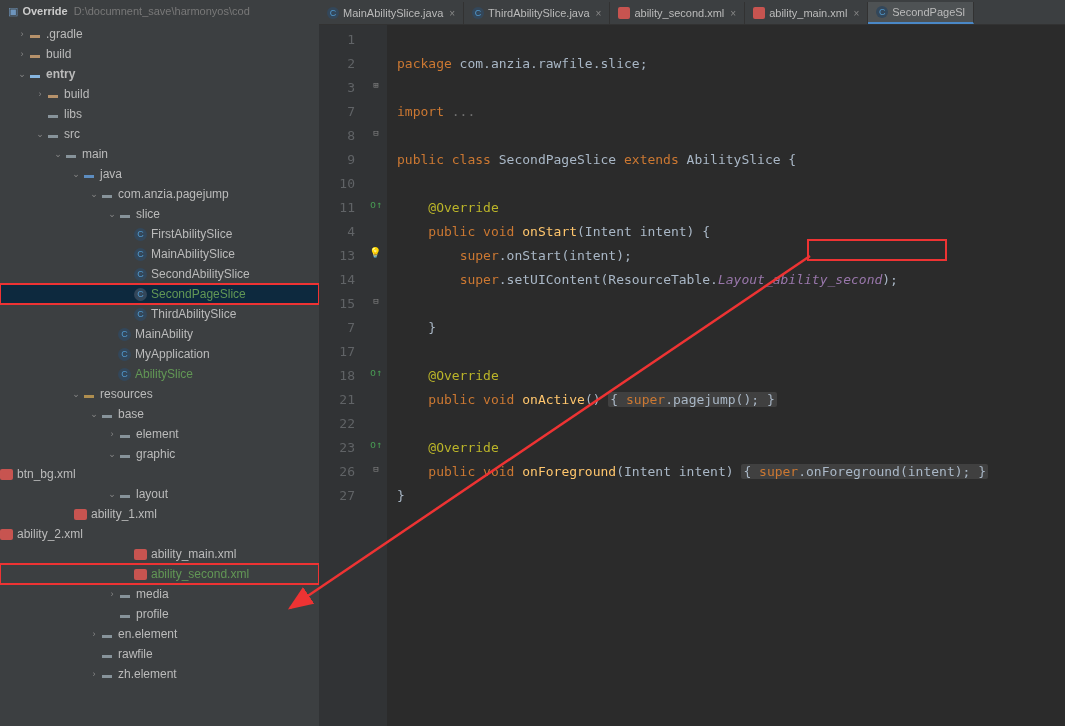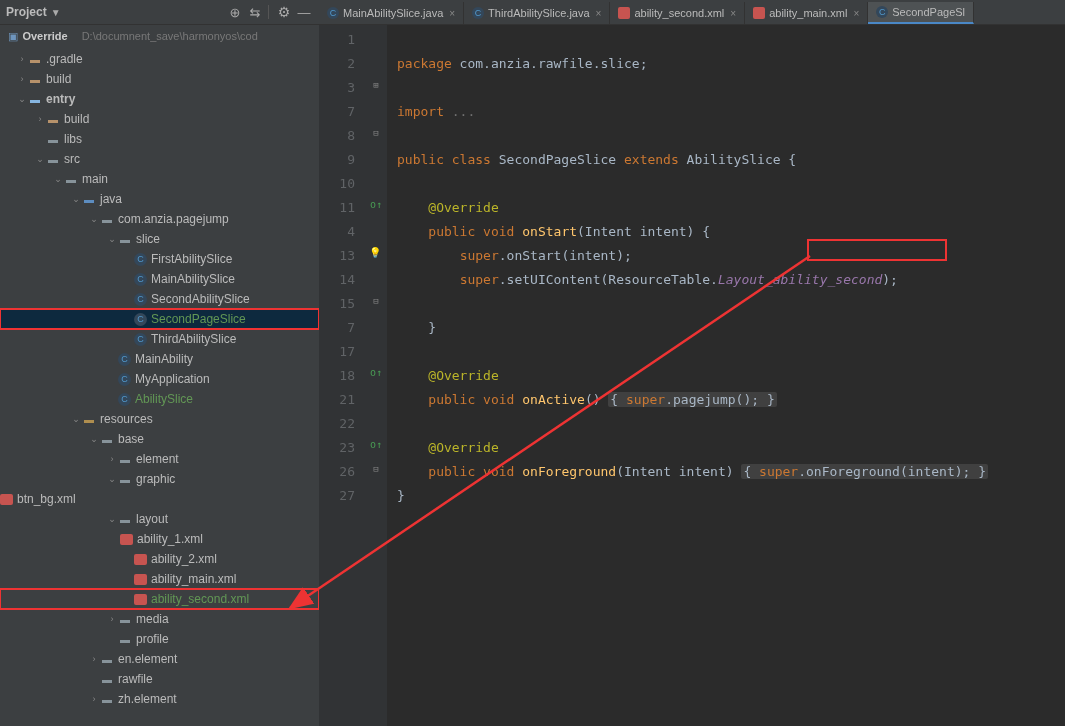--- a/index.html
+++ b/index.html
@@ -7,21 +7,21 @@
 .container { display:flex; height:100%; }
 .sidebar { width:319px; background:#3c3f41; display:flex; flex-direction:column; }
 .sb-header { height:25px; background:#3c3f41; display:flex; align-items:center; padding:0 6px; border-bottom:1px solid #323232; }
 .sb-title { font-weight:bold; color:#bbbbbb; }
 .sb-dd { color:#aaa; margin-left:4px; font-size:10px; }
 .sb-sp { flex:1; }
 .sb-icon { width:18px; height:18px; display:flex; align-items:center; justify-content:center; color:#aaa; margin-left:2px; font-size:13px; }
 .sb-icon.gear { font-size:14px; }
 .crumb { height:22px; display:flex; align-items:center; padding:0 8px; background:#3c3f41; font-size:11px; }
 .crumb .pj { font-weight:bold; color:#ccc; }
-.crumb .path { color:#787878; margin-left:14px; white-space:nowrap; overflow:hidden; }
+.crumb .path { color:#787878; margin-left:6px; white-space:nowrap; overflow:hidden; }
 .tree { flex:1; overflow:auto; background:#3c3f41; padding-top:2px; }
 .node { display:flex; align-items:center; height:20px; padding-right:4px; white-space:nowrap; }
 .node.sel { background:#0d293e; }
 .arrow { width:12px; text-align:center; color:#888; font-size:9px; display:inline-block; }
 .ico { width:14px; height:14px; margin-right:4px; display:inline-flex; align-items:center; justify-content:center; font-size:10px; }
 .folder { color:#87939a; }
 .folder-o { color:#b7926b; }
 .java-ico { color:#5198cc; background:#33475a; border-radius:50%; width:13px; height:13px; font-size:9px; line-height:13px; text-align:center; }
 .xml-ico { width:13px; height:11px; background:#c75450; border-radius:2px; }
 .node-label { color:#bbbbbb; }
@@ -48,30 +48,20 @@
 .dim { color:#707070; }
 .box { background:#404040; border-radius:2px; padding:0 2px; }
 .hl-box { position:absolute; border:2px solid #e33; pointer-events:none; }
 .arrow-line { position:absolute; pointer-events:none; }
 </style>
 </head>
 <body>
 
 <div class="container">
   <div class="sidebar">
-    <div class="sb-header">
-      <span class="sb-title">Project</span>
-      <span class="sb-dd">▼</span>
-      <span class="sb-sp"></span>
-      <span class="sb-icon">⊕</span>
-      <span class="sb-icon">⇆</span>
-      <span style="width:1px;height:14px;background:#555;margin:0 4px"></span>
-      <span class="sb-icon gear">⚙</span>
-      <span class="sb-icon">—</span>
-    </div>
     <div class="crumb">
       <span style="color:#6e95bd;margin-right:4px">▣</span>
       <span class="pj">Override</span>
       <span class="path">D:\documnent_save\harmonyos\cod</span>
     </div>
     <div class="tree">
       <div class="node" style="padding-left:16px">
           <span class="arrow">›</span>
           <span class="ico folder-o">▬</span>
           <span class="node-label">.gradle</span>
@@ -175,25 +165,25 @@
         </div>
       <div class="node" style="">
           <span class="ico xml-ico"></span>
           <span class="node-label">btn_bg.xml</span>
         </div>
       <div class="node" style="padding-left:106px">
           <span class="arrow">⌄</span>
           <span class="ico folder">▬</span>
           <span class="node-label">layout</span>
         </div>
-      <div class="node" style="padding-left:120px">
+      <div class="node" style="padding-left:74px">
           <span class="ico xml-ico"></span>
           <span class="node-label">ability_1.xml</span>
         </div>
-      <div class="node" style="padding-left:134px">
+      <div class="node" style="">
           <span class="ico xml-ico"></span>
           <span class="node-label">ability_2.xml</span>
         </div>
       <div class="node" style="padding-left:134px">
           <span class="ico xml-ico"></span>
           <span class="node-label">ability_main.xml</span>
         </div>
       <div class="node hilite" style="padding-left:134px">
           <span class="ico xml-ico"></span>
           <span class="node-label green">ability_second.xml</span>

